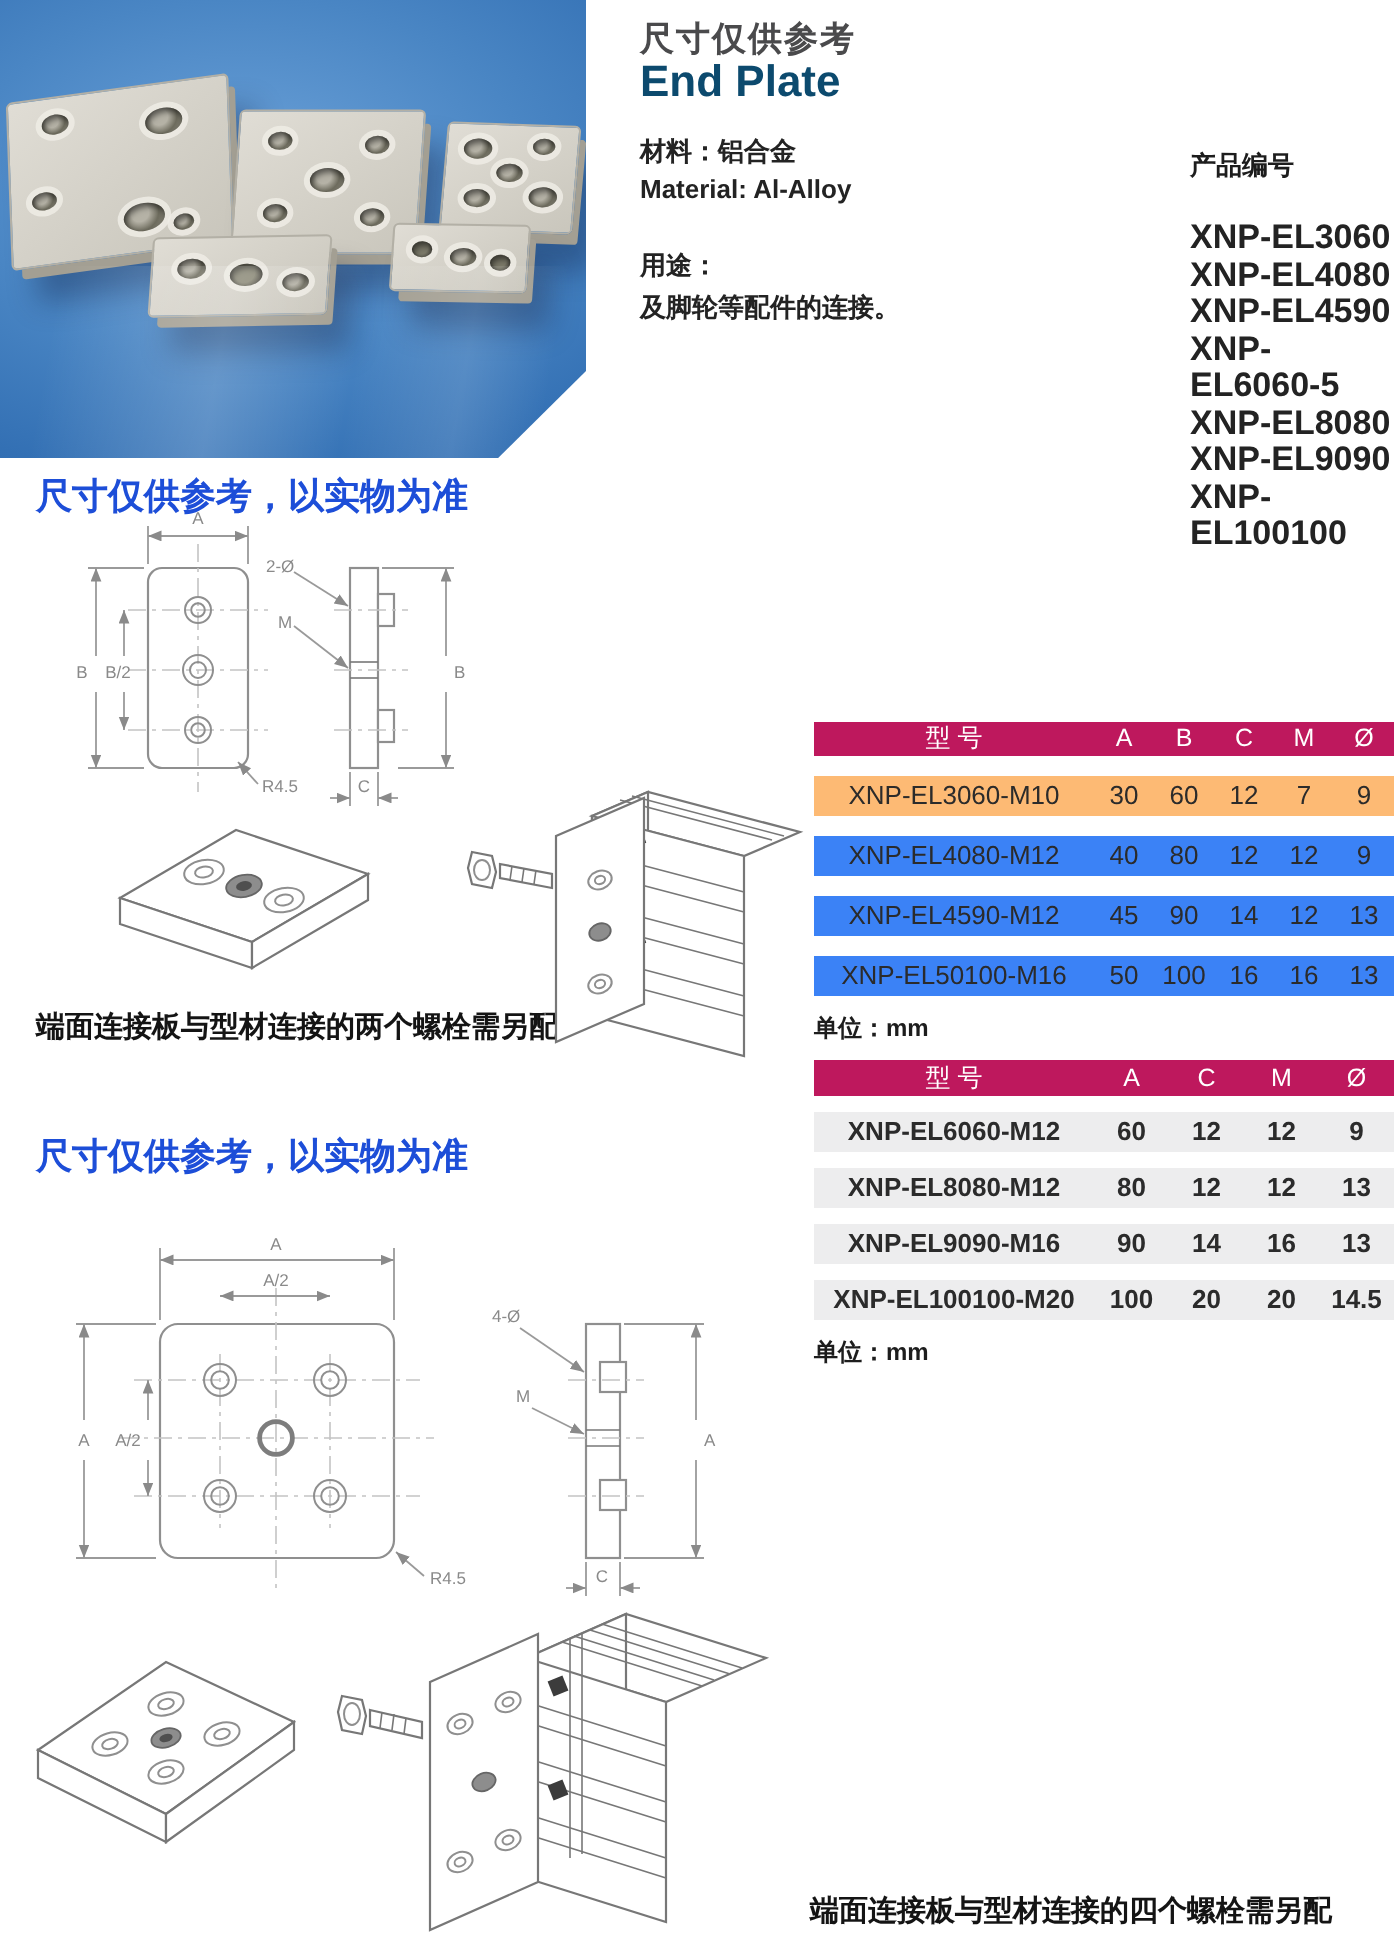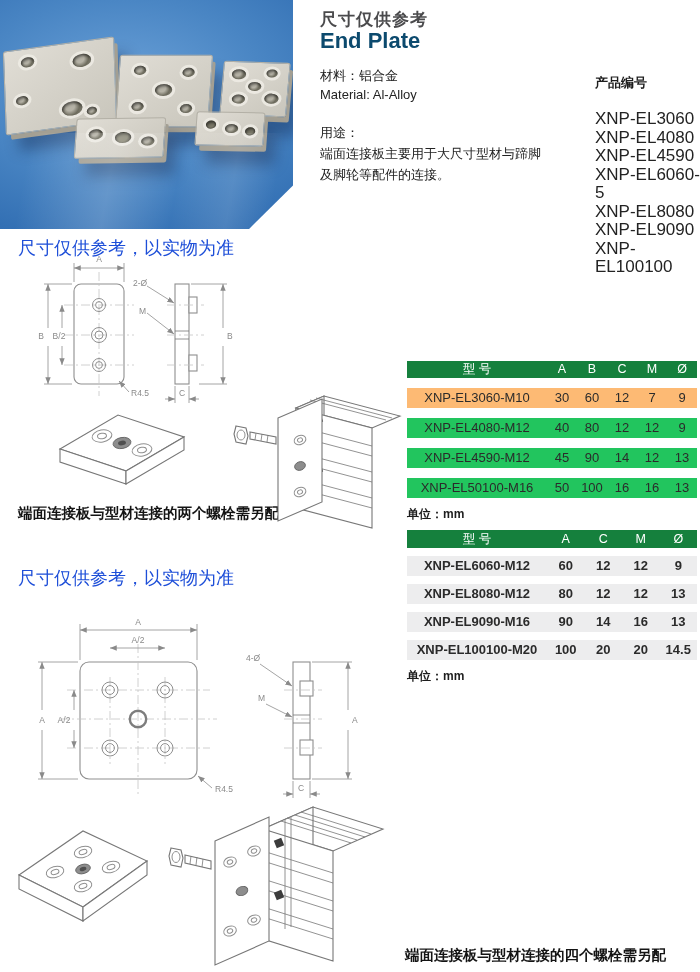--- a/index.html
+++ b/index.html
@@ -12,44 +12,44 @@
     clip-path:polygon(0 0,100% 0,100% 81%,85% 100%,0 100%);}
   #photo .sheen{position:absolute;left:0;bottom:0;width:100%;height:42%;
     background:linear-gradient(100deg,rgba(255,255,255,0) 10%,rgba(255,255,255,.18) 38%,rgba(255,255,255,0) 60%,rgba(255,255,255,.12) 78%,rgba(255,255,255,0) 92%);}
   .plate{position:absolute;background:linear-gradient(145deg,#e0ddd5,#c9c6bc);border:1px solid #b3b0a6;border-radius:3px;
     box-shadow:4px 6px 0 -1px #a39f93, 12px 18px 14px rgba(8,24,60,.35);}
   .hole{position:absolute;border-radius:50%;
     background:radial-gradient(circle at 40% 35%, #b5b2a6 0 28%, #6e6c5e 60%, #8b897c);
     box-shadow:inset 1px 2px 3px rgba(0,0,0,.55), 0 0 0 3px rgba(238,236,229,.85);}
 
   
-  .abs{position:absolute;}
+  .abs{position:absolute;font-weight:bold;}
   #title-cn{left:320px;top:8px;font-size:17px;font-weight:bold;color:#4a4a4c;letter-spacing:1px;}
   #title-en{left:320px;top:28px;font-size:22px;font-weight:bold;color:#0c4a6e;}
   #material{left:320px;top:66px;font-size:13px;line-height:19px;color:#232323;}
   #usage{left:320px;top:122px;font-size:13px;line-height:21px;color:#232323;}
   #codes-title{left:595px;top:74px;font-size:13px;font-weight:bold;color:#1d1d1d;}
   #codes{left:595px;top:110px;font-size:17px;line-height:18.5px;color:#232323;}
 
   .note{font-size:18px;color:#1d4ed8;}
   #note1{left:18px;top:236px;}
   #note2{left:18px;top:566px;}
   .caption{font-size:14.5px;font-weight:bold;color:#141414;}
   #caption1{left:18px;top:504px;}
   #caption2{left:405px;top:946px;}
 
   
   .spec-table{position:absolute;width:290px;}
   #table1{left:407px;top:361px;}
   #table2{left:407px;top:530px;}
-  .thead{display:flex;background:#15803d;color:#fff;height:17px;line-height:17px;font-size:12.5px;}
+  .thead{display:flex;background:#be185d;color:#fff;height:17px;line-height:17px;font-size:12.5px;}
   #table2 .thead{height:18px;line-height:18px;}
   .trow{display:flex;height:20px;line-height:20px;font-size:13px;color:#2b2b2b;margin-top:10px;background:#fdba74;}
   #table1 .trow:first-of-type{margin-top:7px;}
-  #table1 .trow + .trow{background:#22c55e;}
+  #table1 .trow + .trow{background:#3b82f6;}
   #table2 .trow{background:#ededee;margin-top:8px;font-weight:bold;}
   #table2 .trow:first-of-type{margin-top:10px;}
   .c{text-align:center;}
   .c.model{width:140px;}
   #table1 .c.v{width:30px;}
   #table2 .c.v{flex:1;}
   .unit{margin-top:8px;font-size:12px;font-weight:bold;color:#1d1d1d;}
 
   
   svg{position:absolute;overflow:visible;font-family:"Liberation Sans","DejaVu Sans",sans-serif;}
@@ -103,21 +103,20 @@
   </div>
 
   <div class="abs" id="title-cn">尺寸仅供参考</div>
   <div class="abs" id="title-en">End Plate</div>
   <div class="abs" id="material">
     <div>材料：铝合金</div>
     <div>Material: Al-Alloy</div>
   </div>
   <div class="abs" id="usage">
     <div>用途：</div>
-    <div>端面连接板主要用于大尺寸型材与蹄脚</div>
     <div>及脚轮等配件的连接。</div>
   </div>
   <div class="abs" id="codes-title">产品编号</div>
   <div class="abs" id="codes">
     <div>XNP-EL3060</div>
     <div>XNP-EL4080</div>
     <div>XNP-EL4590</div>
     <div>XNP-EL6060-5</div>
     <div>XNP-EL8080</div>
     <div>XNP-EL9090</div>

